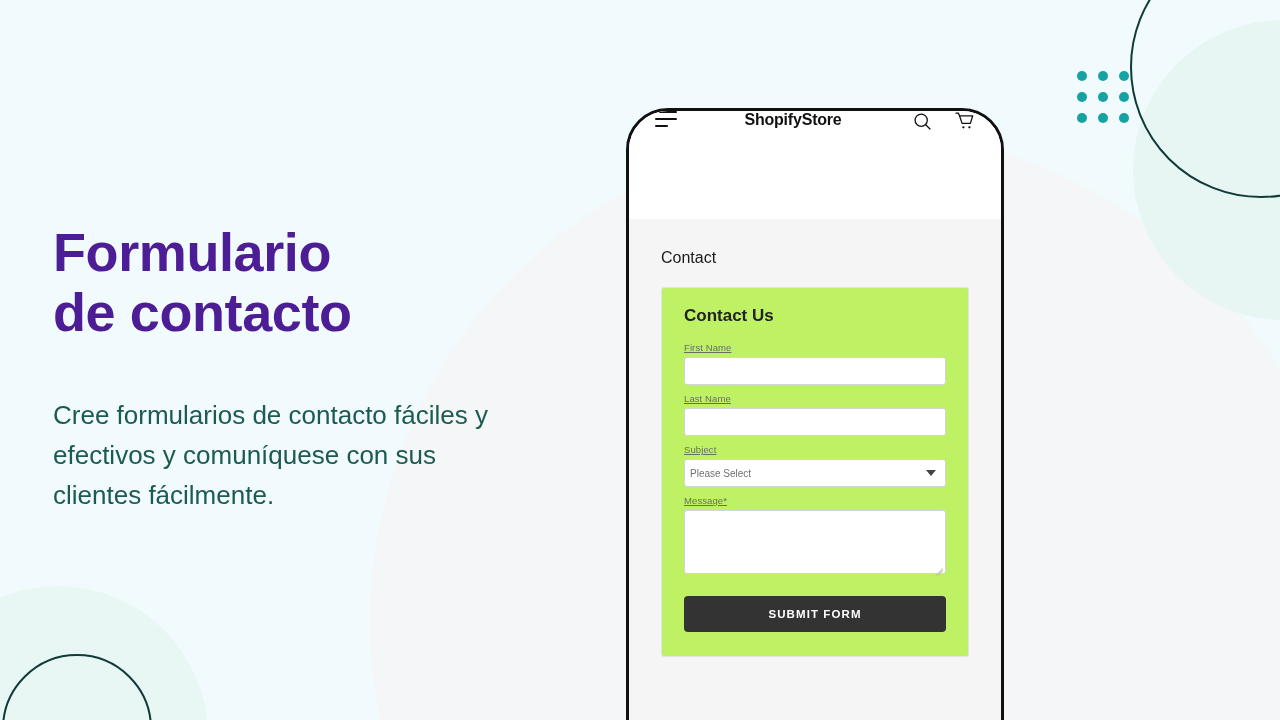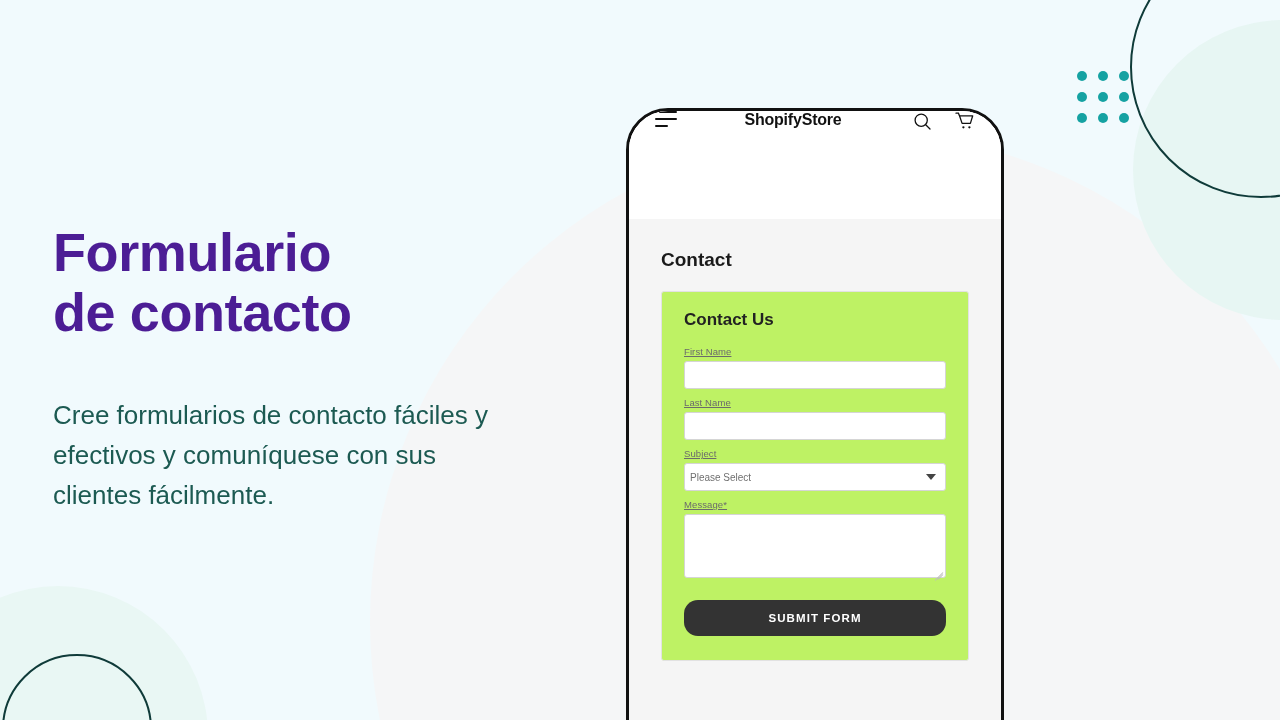--- a/index.html
+++ b/index.html
@@ -190,22 +190,22 @@
   .bar-icons svg { display: block; }
 
   
   .store-body {
     background: #f5f5f5;
     min-height: 100%;
     padding: 20px 32px 40px 32px;
   }
 
   .page-title {
-    font-size: 19px;
-    font-weight: bold;
+    font-size: 16px;
+    font-weight: normal;
     color: #1a1a1a;
     margin: 10px 0 20px 0;
   }
 
   .form-card {
     background: #bef264;
     border: 1px solid #e2e2e2;
     border-radius: 3px;
     padding: 18px 22px 24px 22px;
   }
@@ -297,21 +297,21 @@
   .ta-grip i:nth-child(1) { width: 11px; bottom: 2px; }
   .ta-grip i:nth-child(2) { width: 7px;  bottom: 0px; }
 
   .submit-btn {
     width: 100%;
     height: 36px;
     margin-top: 14px;
     background: #333333;
     color: #ffffff;
     border: none;
-    border-radius: 14px;
+    border-radius: 4px;
     font-size: 11.5px;
     font-weight: bold;
     letter-spacing: 1.1px;
     font-family: "Liberation Sans", sans-serif;
     cursor: pointer;
   }
 </style>
 </head>
 <body>
 

